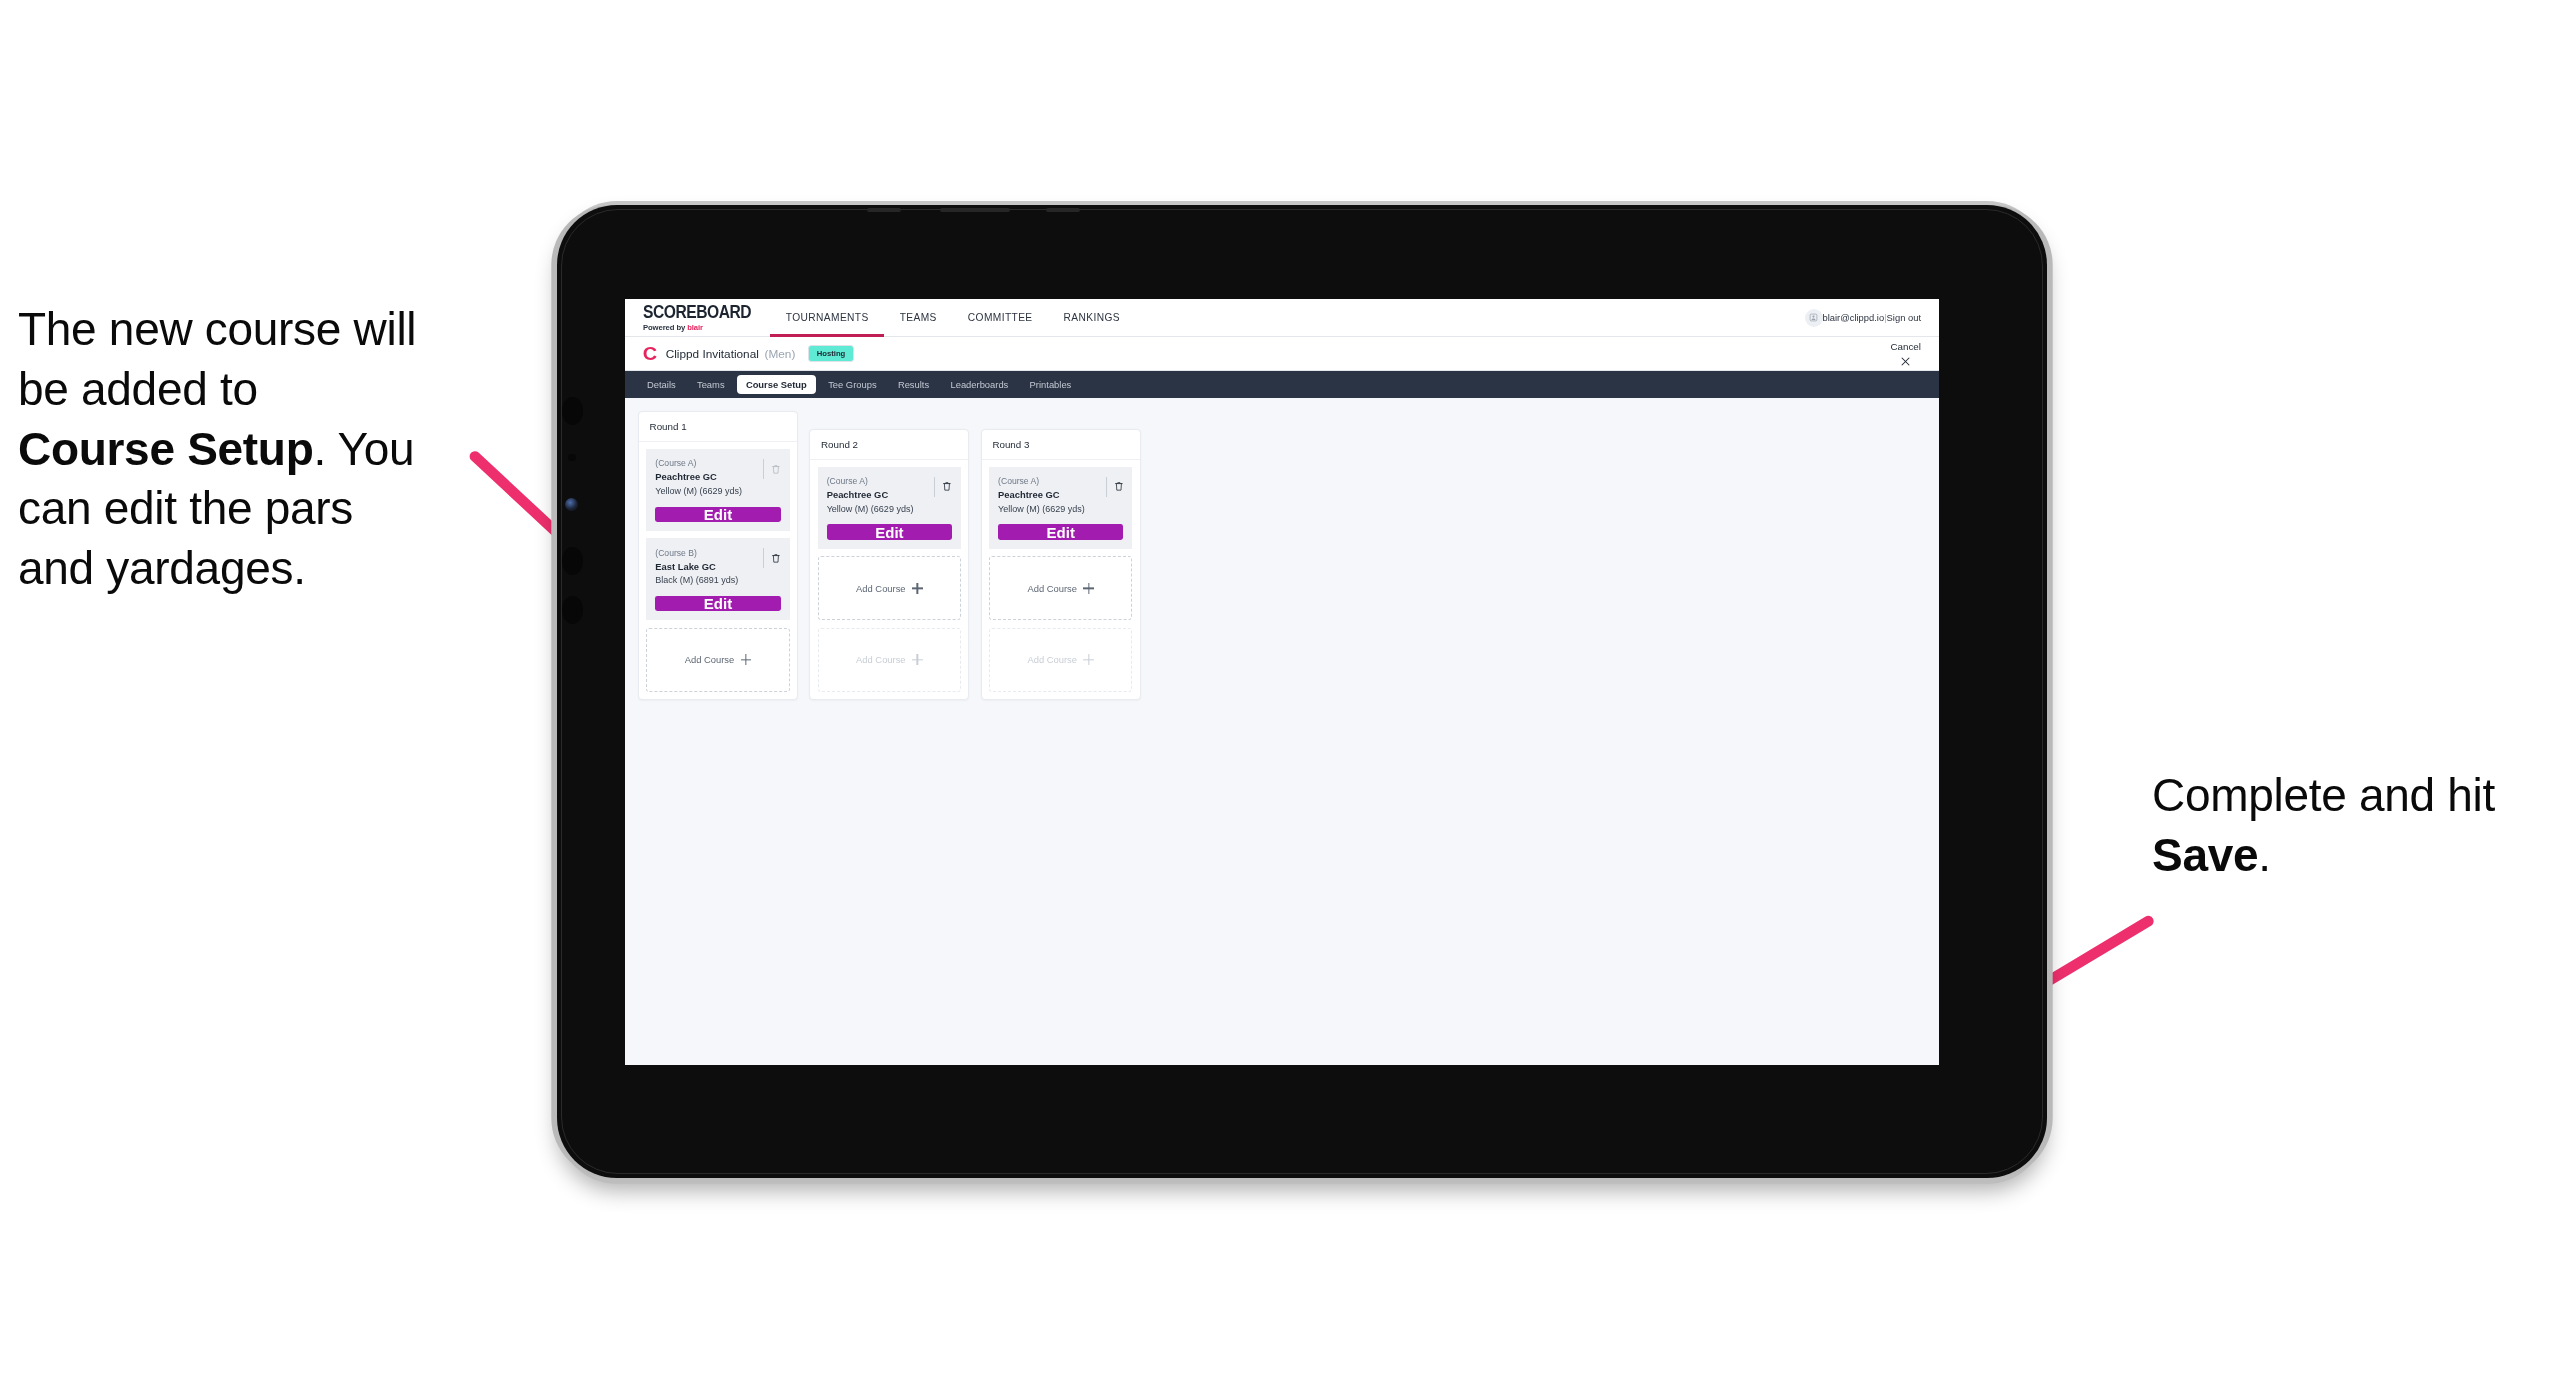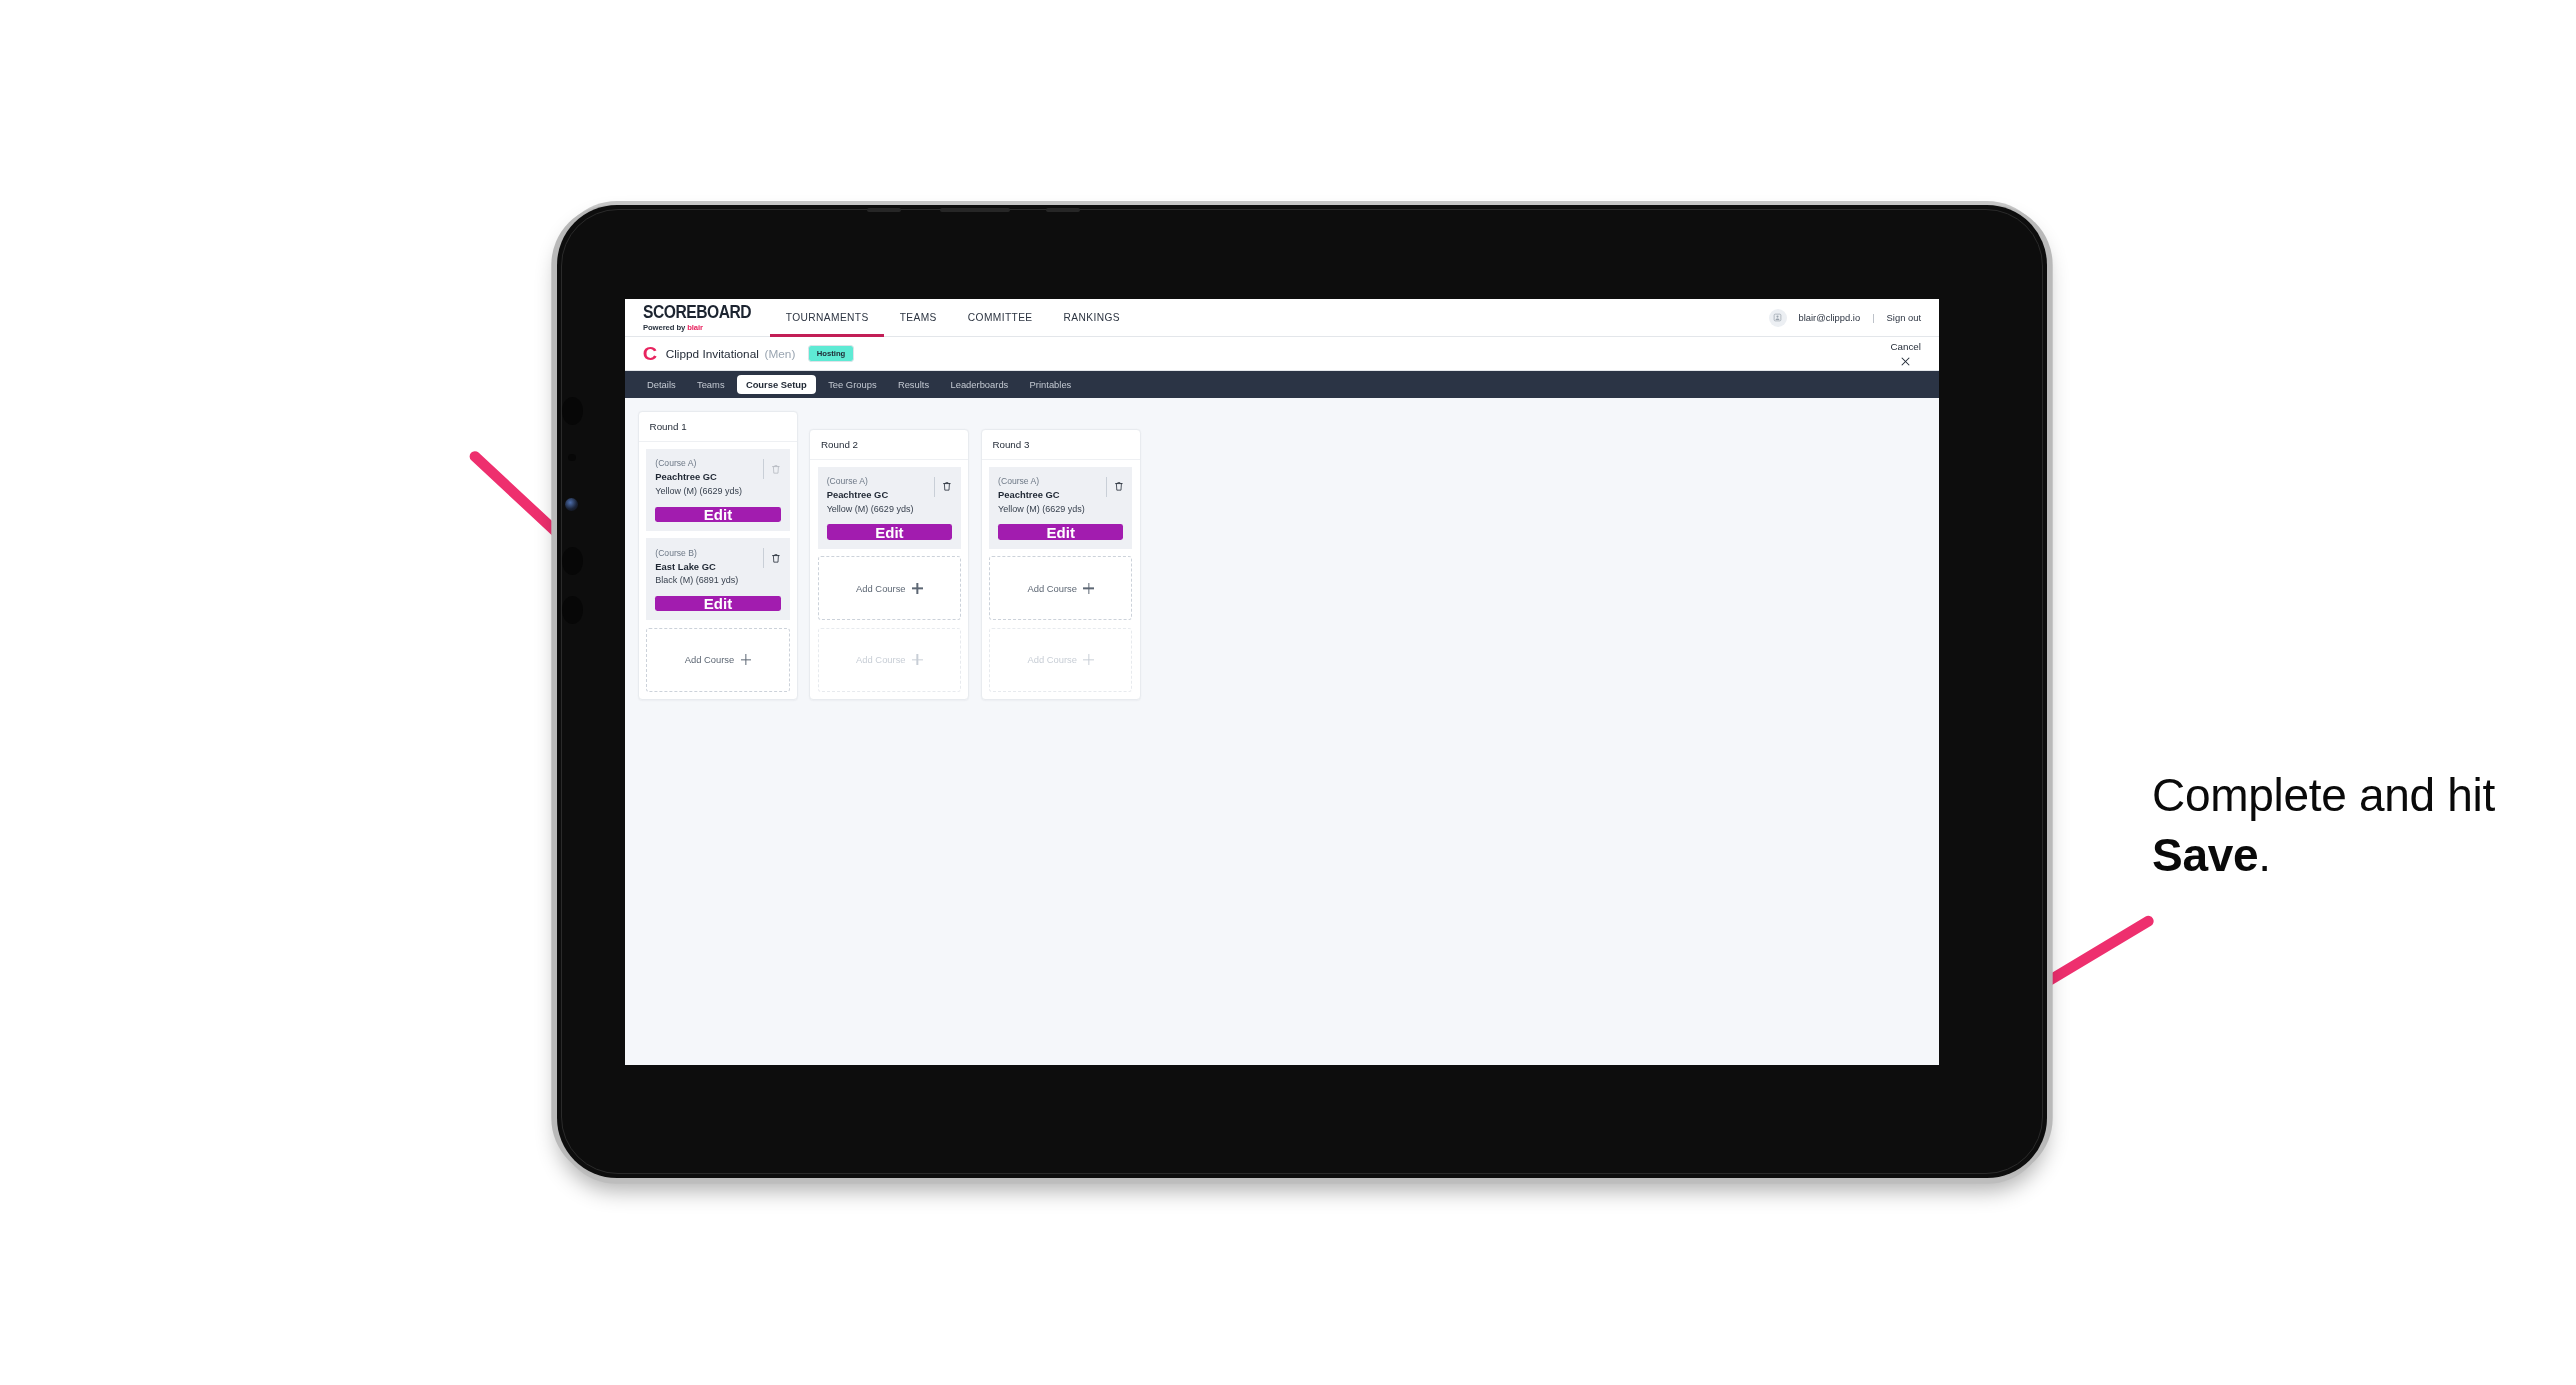--- a/index.html
+++ b/index.html
@@ -103,21 +103,21 @@
     display:flex; align-items:center; padding: 0 15.5px;
     font-size: 10.2px; letter-spacing: 0.4px; color: #2c3441;
     position: relative; cursor: pointer; white-space: nowrap;
   }
   .nav-link.active::after {
     content: ""; position: absolute; left: 0; right: 0; bottom: -0.8px;
     height: 2.4px; background: #c21e56;
   }
   #nav-right {
     margin-left: auto; display: flex; align-items: center;
-    padding-right: 18px; gap: 12px;
+    padding-right: 18px; gap: 0;
   }
   #avatar {
     width: 18px; height: 18px; border-radius: 50%;
     background: #eceff3; display:flex; align-items:center; justify-content:center;
     color:#9aa3ad; font-size: 9px;
   }
   #user-email { font-size: 9.4px; color: #2c3441; }
   .sep { color:#aab1b9; font-size: 9.4px; }
   #signout { font-size: 9.4px; color: #2c3441; cursor: pointer; }
 
@@ -211,20 +211,23 @@
   }
   .plus::before { left:0; right:0; top:50%; height:1.3px; transform: translateY(-50%); }
   .plus::after  { top:0; bottom:0; left:50%; width:1.3px; transform: translateX(-50%); }
   .add-card.disabled .plus::before, .add-card.disabled .plus::after { background:#c8ced6; }
 </style>
 </head>
 <body>
 
 <div id="stage">
 
+  <div id="annot-left" class="annot">
+    <span>The new course will be added to </span><b>Course Setup</b><span>. You can edit the pars and yardages.</span>
+  </div>
 
   <svg id="arrow-left" class="arrow" viewBox="0 0 270 250">
     <line x1="22" y1="20" x2="222" y2="206" stroke="#EE2F6E" stroke-width="13" stroke-linecap="round"></line>
     <polygon points="248,244 190,206 206,186" fill="#EE2F6E"></polygon>
     <polygon points="248,244 196,232 206,186" fill="#EE2F6E"></polygon>
   </svg>
 
   <div id="annot-right" class="annot">
     <span>Complete and hit </span><b>Save</b><span>.</span>
   </div>

